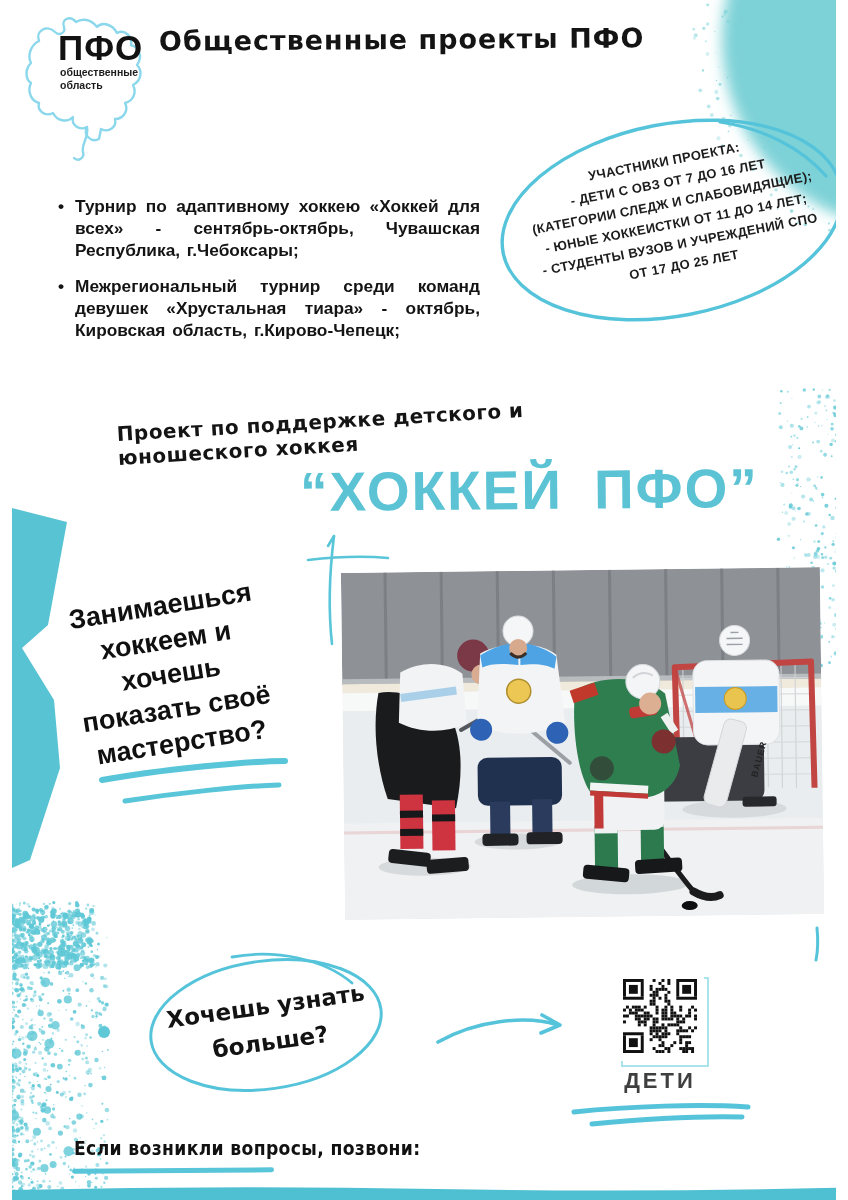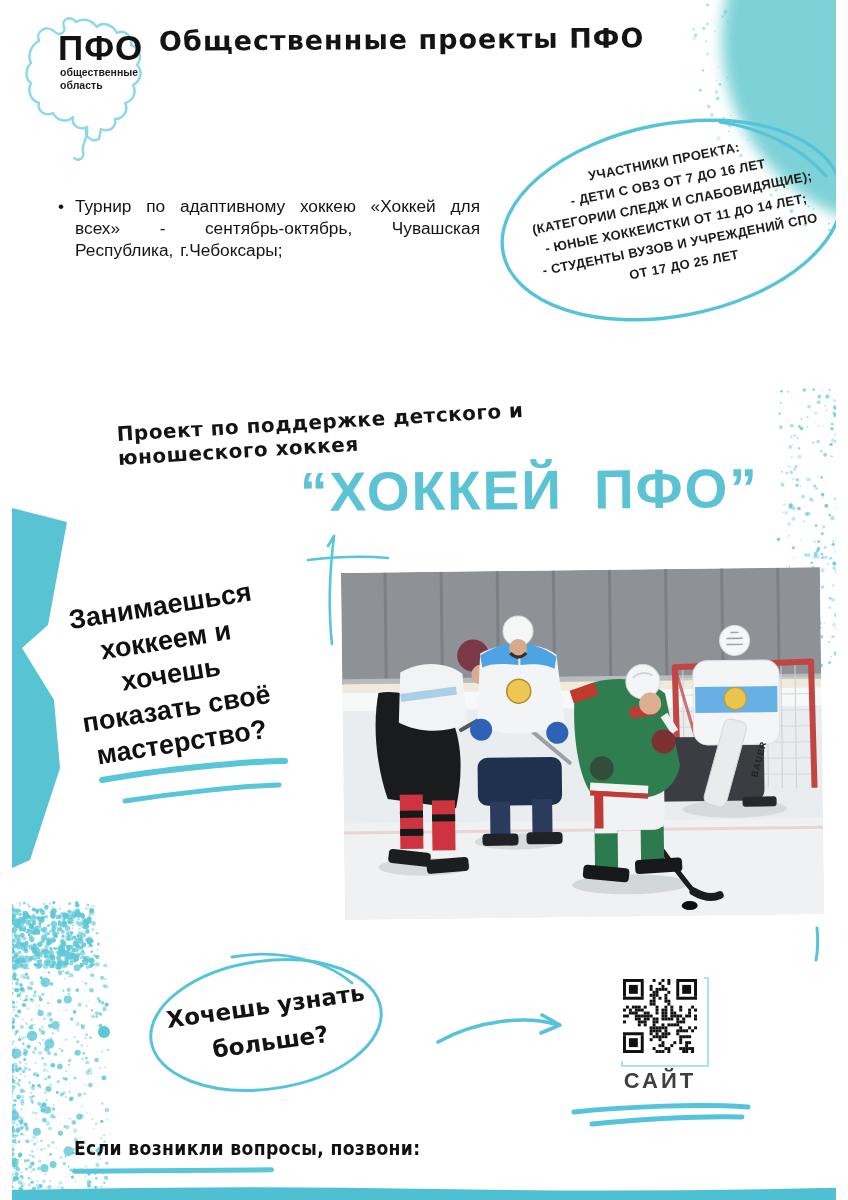--- a/index.html
+++ b/index.html
@@ -9,21 +9,21 @@
   
   #decor{position:absolute;left:0;top:0;width:848px;height:1200px;pointer-events:none;}
   
   .logo-map{left:6px;top:12px;width:106px;height:150px;}
   .logo-abbr{left:46px;top:28px;font-size:35px;font-weight:800;letter-spacing:1px;color:#121212;}
   .logo-sub{left:48px;top:66px;font-size:10.5px;font-weight:700;line-height:1.2;color:#1c1c1c;}
   .header-title{left:147px;top:24px;font-family:"DejaVu Sans",sans-serif;font-size:27px;font-weight:600;letter-spacing:1px;color:#141414;transform:rotate(-.4deg);}
   
   .intro{left:38px;top:117px;width:432px;font-size:19px;font-weight:700;line-height:1.27;color:#63c6de;word-spacing:3px;}
   .bullets{left:46px;top:196px;width:422px;margin:0;padding:0;list-style:none;}
-  .bullets li{position:relative;padding-left:17px;margin-bottom:14px;font-size:17.3px;font-weight:400;line-height:1.27;color:#141414;text-align:justify;text-align-last:left;word-spacing:2px;}
+  .bullets li{position:relative;padding-left:17px;margin-bottom:14px;font-size:17.3px;font-weight:700;line-height:1.27;color:#141414;text-align:justify;text-align-last:left;word-spacing:2px;}
   .bullets li::before{content:"•";position:absolute;left:0;top:0;}
   
   .participants{left:470px;top:110px;width:386px;height:232px;}
   .participants svg{position:absolute;left:0;top:0;width:100%;height:100%;}
   .participants .ptext{position:absolute;left:24px;top:40px;width:336px;transform:rotate(-11deg);transform-origin:50% 50%;text-align:center;font-size:13px;font-weight:600;letter-spacing:.3px;line-height:1.62;color:#1c1c1c;}
   
   .subtitle{left:104px;top:422px;width:520px;font-family:"DejaVu Sans",sans-serif;font-size:20px;font-weight:600;letter-spacing:.5px;color:#141414;transform:rotate(-3.4deg);transform-origin:left top;}
   .big-title{left:288px;top:458px;font-size:55px;font-weight:800;letter-spacing:2px;word-spacing:14px;color:#5cc3d5;transform:rotate(-.5deg);}
   
   .question{left:28px;top:588px;width:262px;transform:rotate(-9deg);transform-origin:50% 50%;text-align:center;font-size:27px;font-weight:700;line-height:1.28;color:#101010;}
@@ -1697,20 +1697,21 @@
   <div class="abs logo-abbr">ПФО</div>
   <div class="abs logo-sub">
     <div>общественные</div>
     <div>область</div>
   </div>
   <div class="abs header-title">Общественные проекты ПФО</div>
 
 
   <ul class="abs bullets">
     <li>Турнир по адаптивному хоккею «Хоккей для всех» - сентябрь-октябрь, Чувашская Республика, г.Чебоксары;</li>
+    <li>Межрегиональный турнир среди команд девушек «Хрустальная тиара» - октябрь, Кировская область, г.Кирово-Чепецк;</li>
   </ul>
 
   <div class="abs participants">
     <svg class="small-svg" viewBox="0 0 386 232" xmlns="http://www.w3.org/2000/svg">
       <ellipse cx="190" cy="110" rx="172" ry="96" transform="rotate(-11 190 110)" fill="none" stroke="#55c4da" stroke-width="3.4" stroke-linecap="round" stroke-dasharray="900 40"></ellipse>
       <path d="M238,12 C280,18 320,38 344,66" fill="none" stroke="#55c4da" stroke-width="3.2" stroke-linecap="round"></path>
     </svg>
     <div class="ptext">
       <div>УЧАСТНИКИ ПРОЕКТА:</div>
       <div>- ДЕТИ С ОВЗ ОТ 7 ДО 16 ЛЕТ</div>
@@ -2039,21 +2040,21 @@
       <rect x="35.519999999999996" y="71.03999999999999" width="2.96" height="2.96" fill="#101010"></rect>
       <rect x="38.48" y="71.03999999999999" width="2.96" height="2.96" fill="#101010"></rect>
       <rect x="44.4" y="71.03999999999999" width="2.96" height="2.96" fill="#101010"></rect>
       <rect x="59.2" y="71.03999999999999" width="2.96" height="2.96" fill="#101010"></rect>
       <rect x="62.16" y="71.03999999999999" width="2.96" height="2.96" fill="#101010"></rect>
       <rect x="68.08" y="71.03999999999999" width="2.96" height="2.96" fill="#101010"></rect>
     </svg>
   <svg class="abs small-svg" style="left:800px;top:926px;width:12px;height:38px;" viewBox="0 0 12 38" xmlns="http://www.w3.org/2000/svg">
     <path d="M5,2 C6,12 6,24 4,34" fill="none" stroke="#55c4da" stroke-width="3" stroke-linecap="round"></path>
   </svg>
-  <div class="abs qr-label">САЙТ</div>
+  <div class="abs qr-label">ДЕТИ</div>
   <svg class="abs small-svg" style="left:558px;top:1098px;width:185px;height:32px;" viewBox="0 0 185 32" xmlns="http://www.w3.org/2000/svg">
     <path d="M4,14 C60,8 130,6 178,9" fill="none" stroke="#55c4da" stroke-width="5" stroke-linecap="round"></path>
     <path d="M22,26 C75,21 135,18 172,19" fill="none" stroke="#55c4da" stroke-width="5" stroke-linecap="round"></path>
   </svg>
 
   <div class="abs footer-text">Если возникли вопросы, позвони:</div>
   <div class="abs footer-underline"></div>
 
 </div>
 

